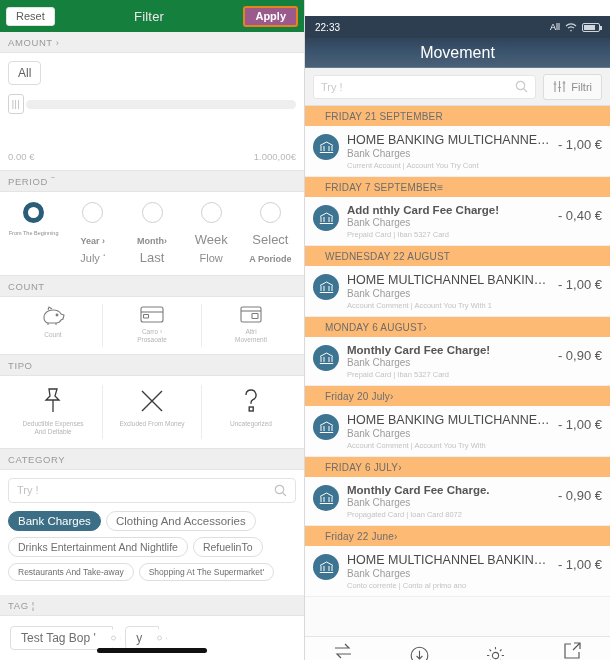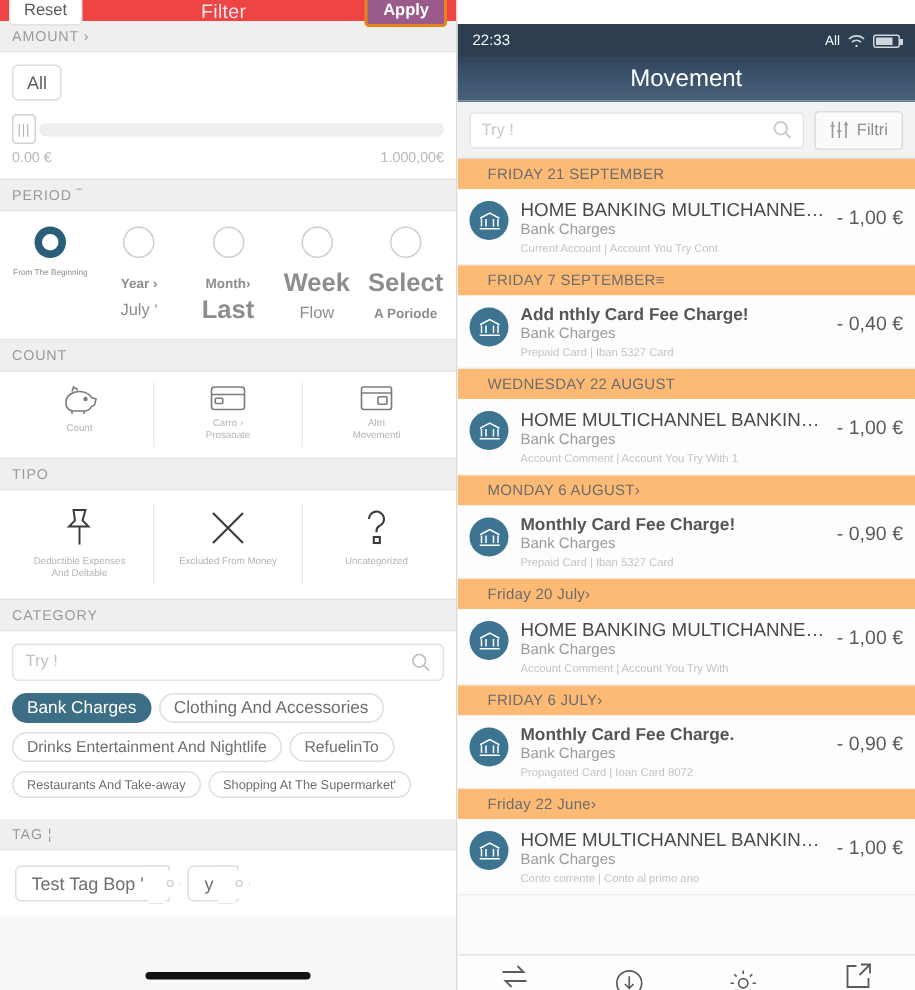--- a/index.html
+++ b/index.html
@@ -8,21 +8,21 @@
     font-family: "Liberation Sans", sans-serif;
     background:#ffffff;
     display:flex;
     overflow:hidden;
   }
   .panel { width:305px; height:660px; position:relative; overflow:hidden; }
 
   
   .left { background:#f7f7f7; border-right:1px solid #d9d9d9; }
   .filter-header {
-    height:14px; background:#ef4444;
+    height:32px; background:#15803d;
     display:flex; align-items:center; justify-content:space-between;
     padding:0 6px;
   }
   .btn-reset {
     background:#ffffff; color:#5a5a5a; font-size:11px;
     border:1px solid #e2e2e2; border-radius:3px;
     padding:3px 9px; line-height:1;
   }
   .filter-title { color:#f0e6ee; font-size:13px; letter-spacing:.2px; }
   .btn-apply {
@@ -44,38 +44,38 @@
     background:#fff; color:#606060; font-size:12px; padding:4px 9px;
   }
   .slider-row { display:flex; align-items:center; margin-top:9px; }
   .slider-knob {
     width:16px; height:20px; border:1px solid #d2d2d2; border-radius:3px;
     background:#fff; display:flex; align-items:center; justify-content:center;
     color:#b3b3b3; font-size:9px; letter-spacing:.5px; flex:none;
   }
   .slider-track { flex:1; height:9px; background:#eeeeee; border-radius:5px; margin-left:2px; }
   .slider-vals { display:flex; justify-content:space-between; margin-top:4px; }
-  .slider-vals span { font-size:9.5px; color:#b9b9b9; }
+  .slider-vals span { font-size:9.5px; color:#b9b9b9;margin-top:33px; }
   .euro-o { color:#E8A33D; }
 
   
   .radio-row { display:flex; }
   .radio-cell { flex:1; display:flex; flex-direction:column; align-items:center; }
   .radio {
     width:21px; height:21px; border-radius:50%;
     border:1.5px solid #cfcfcf; background:#fff;
   }
   .radio.on { border:5px solid #2A5D78; }
   .radio-lbl {
     margin-top:7px; text-align:center; color:#8d8d8d; line-height:1.15;
   }
   .rl-xs { font-size:5.5px; }
   .rl-sm { font-size:9px;font-weight:bold; }
   .rl-md { font-size:11px; }
-  .rl-lg { font-size:17px;font-weight:bold; }
+  .rl-lg { font-size:13px; }
 
   
   .icon-row { display:flex; }
   .icon-cell {
     flex:1; display:flex; flex-direction:column; align-items:center;
     justify-content:flex-start; padding:2px 2px;
   }
   .icon-cell + .icon-cell { border-left:1px solid #ececec; }
   .icon-cap { margin-top:5px; text-align:center; color:#b5b5b5; font-size:6.5px; line-height:1.3; }
   .ico { color:#7c7c7c; display:block; }

